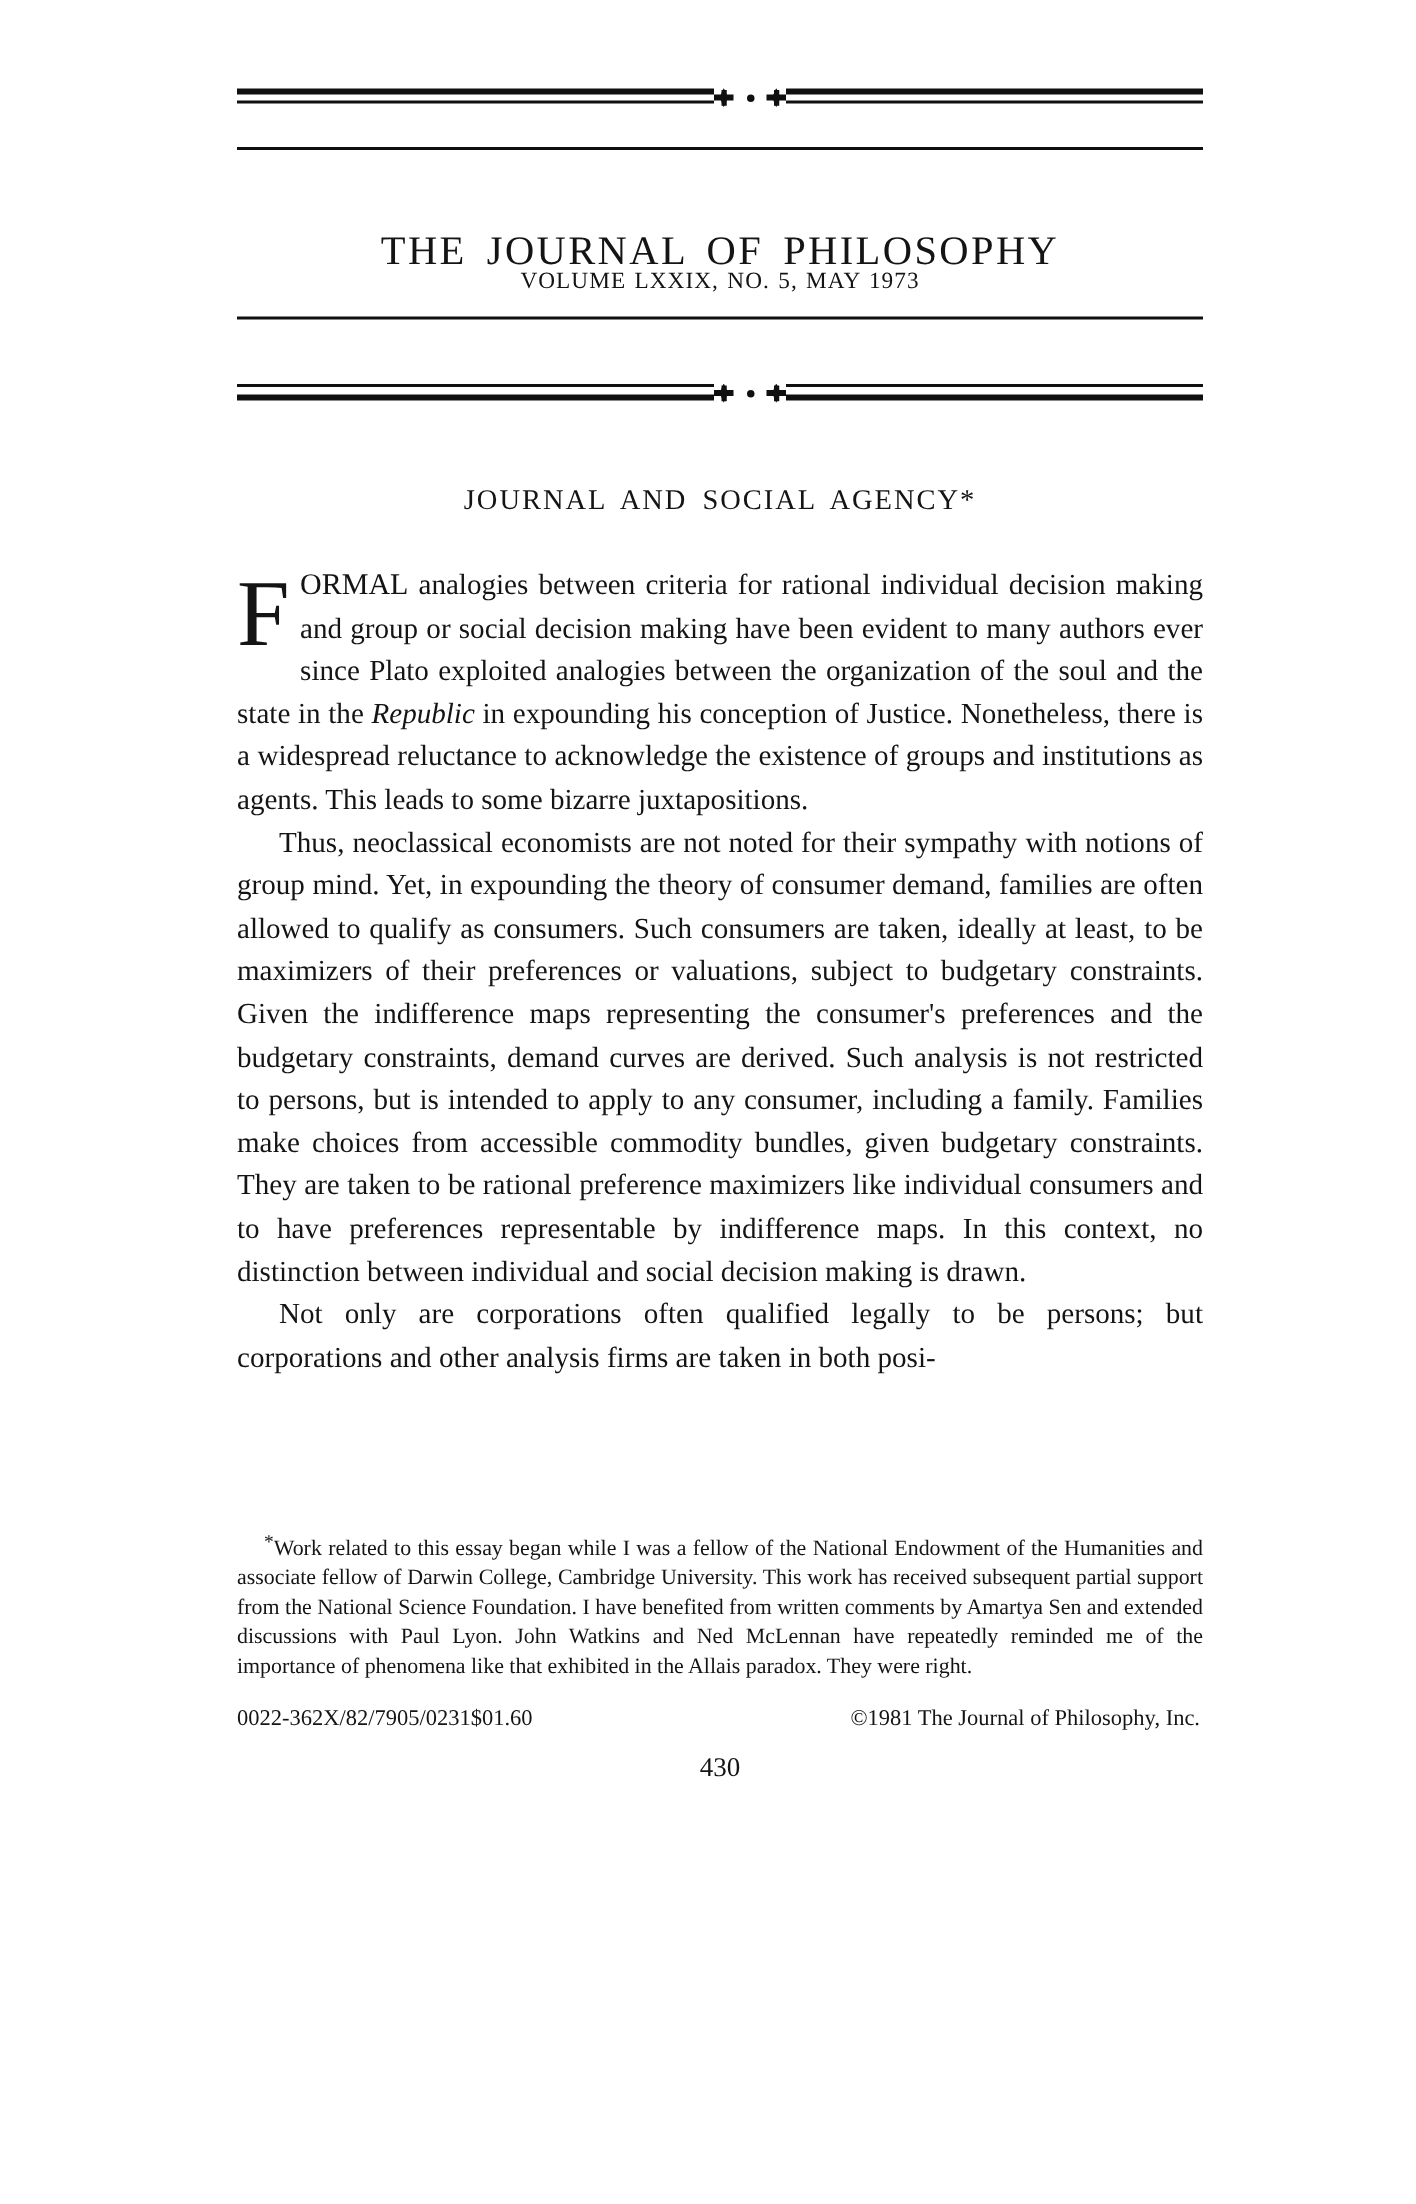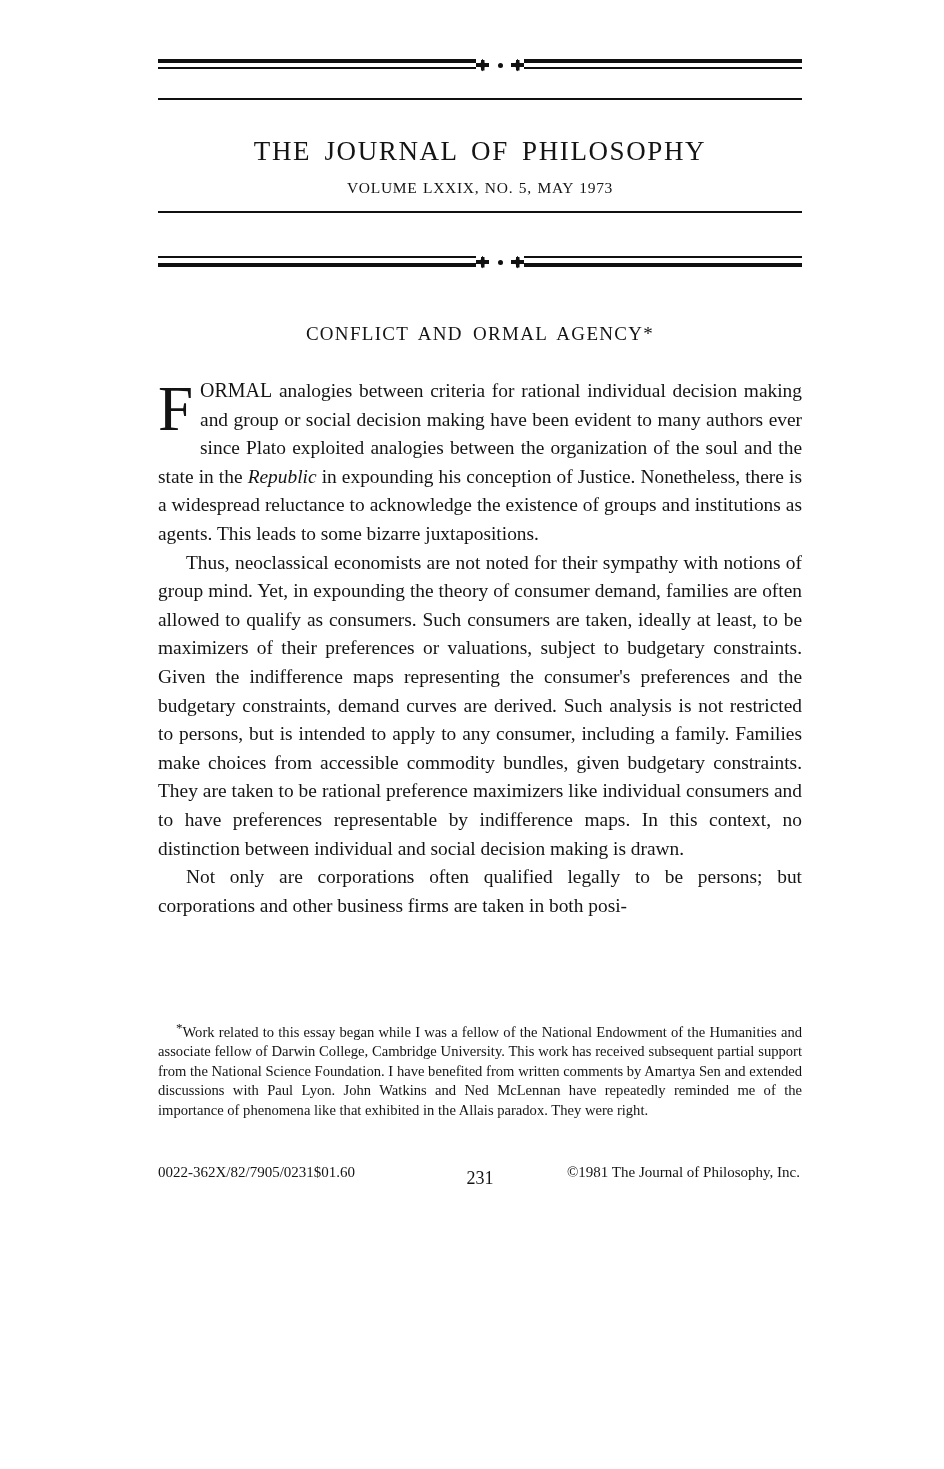--- a/index.html
+++ b/index.html
@@ -113,21 +113,21 @@
     height: 0;
     border-top: 2px solid #101010;
   }
 
   
   .journal-title {
     font-size: 27px;
     letter-spacing: 1.6px;
     text-align: center;
     font-weight: normal;
-    margin: 0;
+    margin: 16px;
     word-spacing: 5px;
   }
   .issue-line {
     font-size: 15.5px;
     text-align: center;
     letter-spacing: 0.7px;
     margin: 0;
     word-spacing: 1px;
   }
 
@@ -239,36 +239,36 @@
           <span class="arm-v"></span>
         </span>
       <span class="orn-dot"></span>
       <span class="orn-cross">
           <span class="arm-v"></span>
         </span>
     </div>
   </div>
 
   <div class="col" style="top:323px;">
-    <h2 class="article-title">CONFLICT AND ORMAL AGENCY*</h2>
+    <h2 class="article-title">JOURNAL AND SOCIAL AGENCY*</h2>
   </div>
 
   <div class="col body-block" style="top:376px;">
 
     <p class="first"><span class="dropcap">F</span><span class="smallcaps-run">ORMAL</span><span> analogies between criteria for rational individual decision making and group or social decision making have been evident to many authors ever since Plato exploited analogies between the organization of the soul and the state in the </span><span class="ital">Republic</span><span> in expounding his conception of Justice. Nonetheless, there is a widespread reluctance to acknowledge the existence of groups and institutions as agents. This leads to some bizarre juxtapositions.</span></p>
 
     <p>Thus, neoclassical economists are not noted for their sympathy with notions of group mind. Yet, in expounding the theory of consumer demand, families are often allowed to qualify as consumers. Such consumers are taken, ideally at least, to be maximizers of their preferences or valuations, subject to budgetary constraints. Given the indifference maps representing the consumer's preferences and the budgetary constraints, demand curves are derived. Such analysis is not restricted to persons, but is intended to apply to any consumer, including a family. Families make choices from accessible commodity bundles, given budgetary constraints. They are taken to be rational preference maximizers like individual consumers and to have preferences representable by indifference maps. In this context, no distinction between individual and social decision making is drawn.</p>
 
-    <p>Not only are corporations often qualified legally to be persons; but corporations and other business firms are taken in both posi-</p>
+    <p>Not only are corporations often qualified legally to be persons; but corporations and other analysis firms are taken in both posi-</p>
   </div>
 
   <div class="col footnote" style="top:1018px;">
     <p><span class="fn-star">*</span><span>Work related to this essay began while I was a fellow of the National Endowment of the Humanities and associate fellow of Darwin College, Cambridge University. This work has received subsequent partial support from the National Science Foundation. I have benefited from written comments by Amartya Sen and extended discussions with Paul Lyon. John Watkins and Ned McLennan have repeatedly reminded me of the importance of phenomena like that exhibited in the Allais paradox. They were right.</span></p>
   </div>
 
-  <div class="col colophon" style="top:1164px;justify-content:space-between;">
+  <div class="col colophon" style="top:1138px;justify-content:space-between;">
     <span>0022-362X/82/7905/0231$01.60</span>
     <span class="copy">©1981 The Journal of Philosophy, Inc.</span>
   </div>
 
-  <div class="col page-number" style="top:1168px;">231</div>
+  <div class="col page-number" style="top:1168px;">430</div>
 
 </div>
 
 </body></html>

